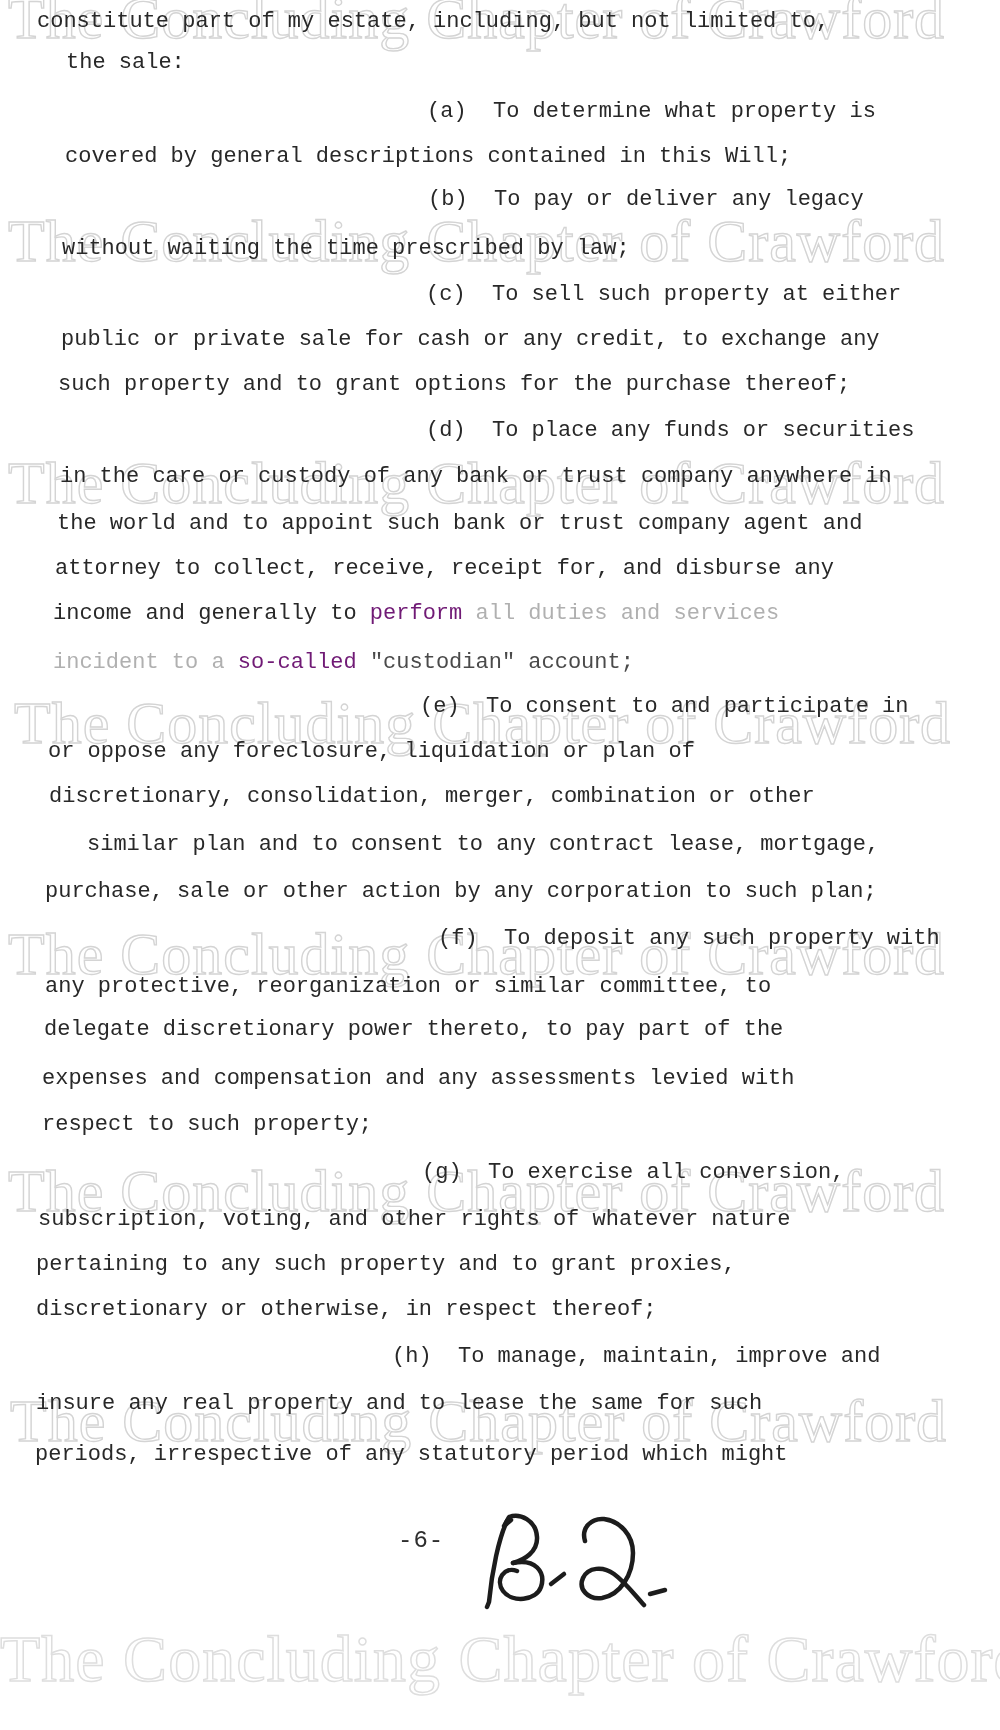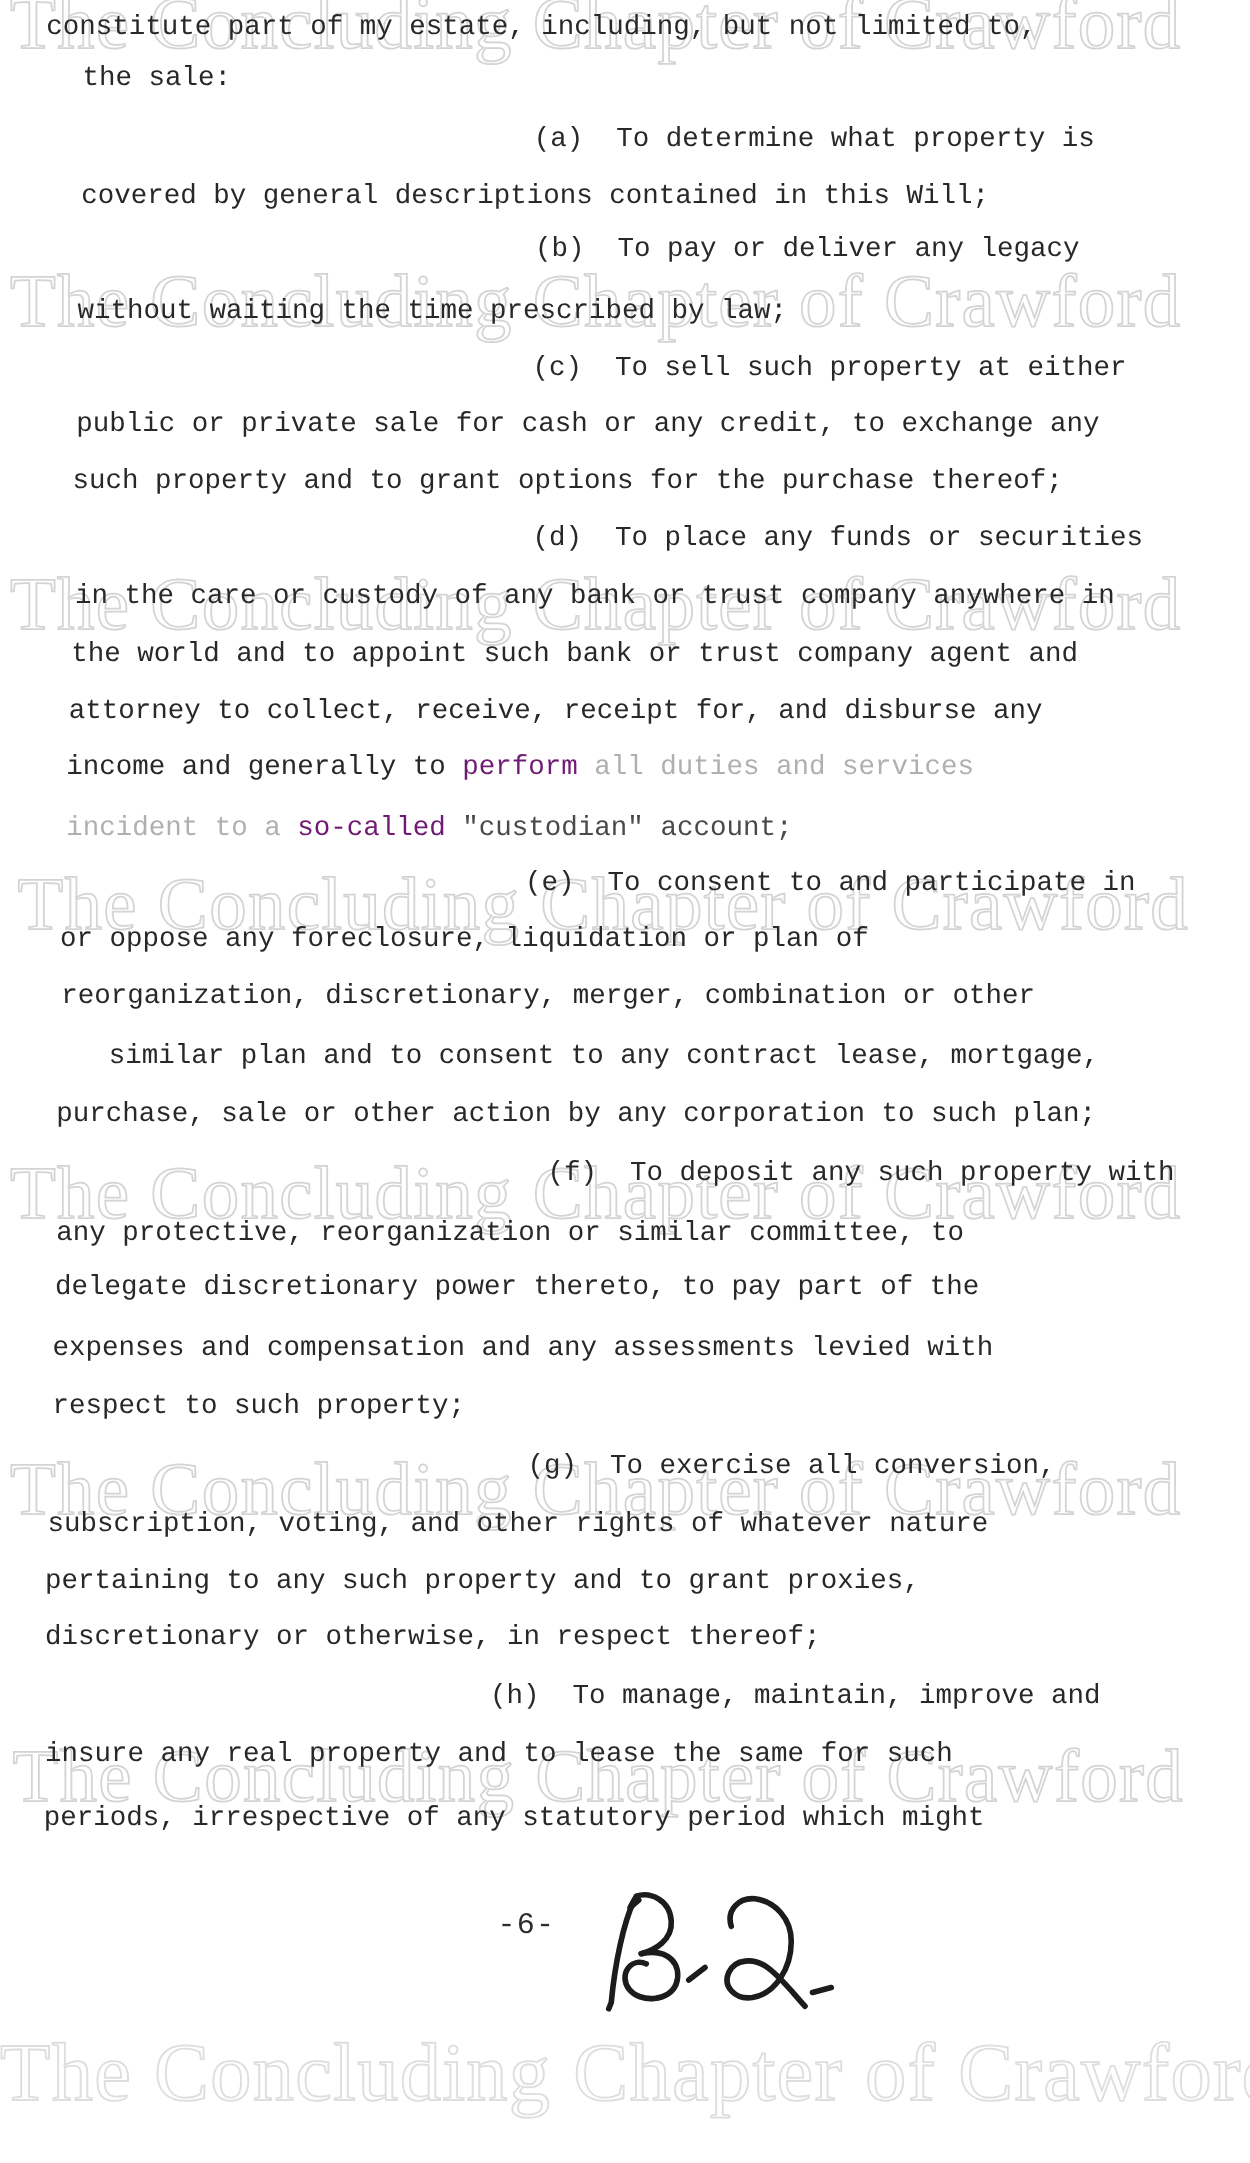--- a/index.html
+++ b/index.html
@@ -74,21 +74,21 @@
       <div class="line" style="top: 329px; left: 61px;"><span>public or private sale for cash or any credit, to exchange any</span></div>
       <div class="line" style="top: 374px; left: 58px;"><span>such property and to grant options for the purchase thereof;</span></div>
       <div class="line" style="top: 420px; left: 426px;"><span>(d)  To place any funds or securities</span></div>
       <div class="line" style="top: 466px; left: 60px;"><span>in the care or custody of any bank or trust company anywhere in</span></div>
       <div class="line" style="top: 513px; left: 57px;"><span>the world and to appoint such bank or trust company agent and</span></div>
       <div class="line" style="top: 558px; left: 55px;"><span>attorney to collect, receive, receipt for, and disburse any</span></div>
       <div class="line" style="top: 603px; left: 53px;"><span>income and generally to </span><span class="mid">perform </span><span class="faded">all duties and services</span></div>
       <div class="line" style="top: 652px; left: 53px;"><span class="faded">incident to a </span><span class="mid">so-called </span><span class="semi">"custodian" account;</span></div>
       <div class="line" style="top: 696px; left: 420px;"><span>(e)  To consent to and participate in</span></div>
       <div class="line" style="top: 741px; left: 48px;"><span>or oppose any foreclosure, liquidation or plan of</span></div>
-      <div class="line" style="top: 786px; left: 49px;"><span>reorganization, discretionary, merger, combination or other</span></div>
+      <div class="line" style="top: 786px; left: 49px;"><span>discretionary, consolidation, merger, combination or other</span></div>
       <div class="line" style="top: 834px; left: 47px; margin-left: 40px;"><span>similar plan and to consent to any contract lease, mortgage,</span></div>
       <div class="line" style="top: 881px; left: 45px;"><span>purchase, sale or other action by any corporation to such plan;</span></div>
       <div class="line" style="top: 928px; left: 438px;"><span>(f)  To deposit any such property with</span></div>
       <div class="line" style="top: 976px; left: 45px;"><span>any protective, reorganization or similar committee, to</span></div>
       <div class="line" style="top: 1019px; left: 44px;"><span>delegate discretionary power thereto, to pay part of the</span></div>
       <div class="line" style="top: 1068px; left: 42px;"><span>expenses and compensation and any assessments levied with</span></div>
       <div class="line" style="top: 1114px; left: 42px;"><span>respect to such property;</span></div>
       <div class="line" style="top: 1162px; left: 422px;"><span>(g)  To exercise all conversion,</span></div>
       <div class="line" style="top: 1209px; left: 38px;"><span>subscription, voting, and other rights of whatever nature</span></div>
       <div class="line" style="top: 1254px; left: 36px;"><span>pertaining to any such property and to grant proxies,</span></div>

